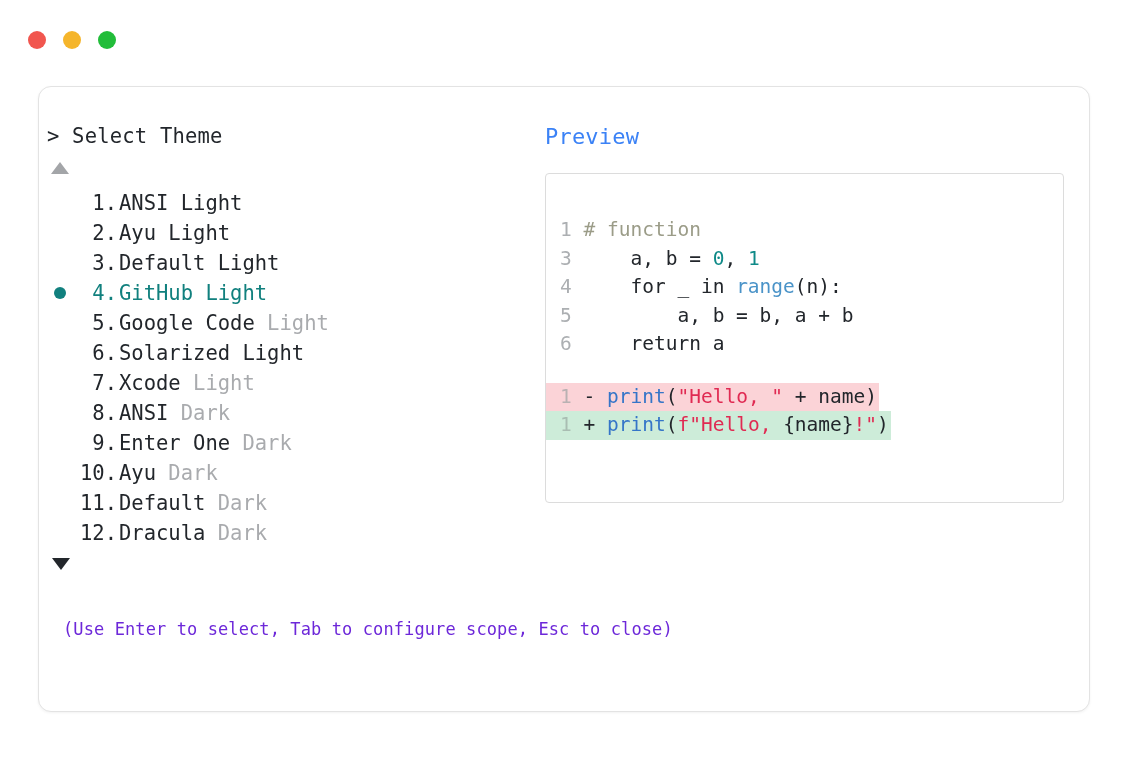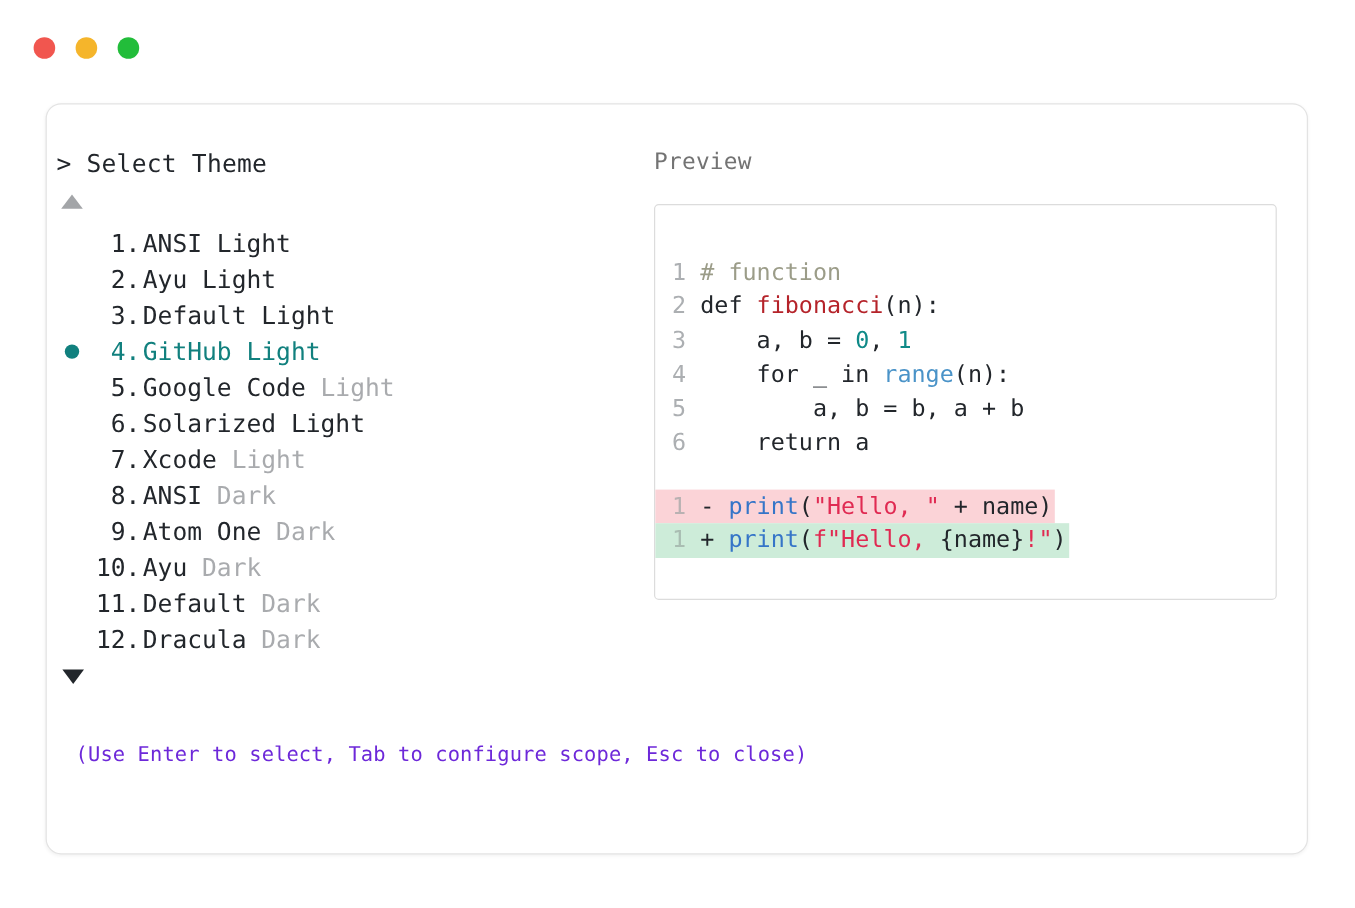--- a/index.html
+++ b/index.html
@@ -134,22 +134,22 @@
   .theme-row.selected .theme-suffix { color: #11807e; }
 
   
   .right-pane {
     position: absolute;
     left: 506px;
     top: 38px;
     width: 520px;
   }
   .preview-title {
-    font-size: 19px;
-    color: #737373;
+    font-size: 22px;
+    color: #3b82f6;
     letter-spacing: 0.2px;
     line-height: 1.1;
   }
   .preview-box {
     margin-top: 24px;
     width: 519px;
     height: 330px;
     box-sizing: border-box;
     border: 1px solid #dcdcdc;
     border-radius: 4px;
@@ -227,34 +227,33 @@
       <div class="scroll-arrow scroll-up"></div>
       <div class="theme-list">
           <div class="theme-row"><div class="bullet-cell"></div><span class="idx"> 1.</span><span class="theme-name">ANSI</span><span class="theme-suffix"> Light</span></div>
           <div class="theme-row"><div class="bullet-cell"></div><span class="idx"> 2.</span><span class="theme-name">Ayu</span><span class="theme-suffix"> Light</span></div>
           <div class="theme-row"><div class="bullet-cell"></div><span class="idx"> 3.</span><span class="theme-name">Default</span><span class="theme-suffix"> Light</span></div>
           <div class="theme-row selected"><div class="bullet-cell"><div class="bullet" style="background: rgb(17, 128, 126);"></div></div><span class="idx"> 4.</span><span class="theme-name">GitHub</span><span class="theme-suffix"> Light</span></div>
           <div class="theme-row"><div class="bullet-cell"></div><span class="idx"> 5.</span><span class="theme-name">Google Code</span><span class="theme-suffix muted"> Light</span></div>
           <div class="theme-row"><div class="bullet-cell"></div><span class="idx"> 6.</span><span class="theme-name">Solarized</span><span class="theme-suffix"> Light</span></div>
           <div class="theme-row"><div class="bullet-cell"></div><span class="idx"> 7.</span><span class="theme-name">Xcode</span><span class="theme-suffix muted"> Light</span></div>
           <div class="theme-row"><div class="bullet-cell"></div><span class="idx"> 8.</span><span class="theme-name">ANSI</span><span class="theme-suffix muted"> Dark</span></div>
-          <div class="theme-row"><div class="bullet-cell"></div><span class="idx"> 9.</span><span class="theme-name">Atom One</span><span class="theme-suffix muted"> Dark</span></div>
+          <div class="theme-row"><div class="bullet-cell"></div><span class="idx"> 9.</span><span class="theme-name">Enter One</span><span class="theme-suffix muted"> Dark</span></div>
           <div class="theme-row"><div class="bullet-cell"></div><span class="idx">10.</span><span class="theme-name">Ayu</span><span class="theme-suffix muted"> Dark</span></div>
           <div class="theme-row"><div class="bullet-cell"></div><span class="idx">11.</span><span class="theme-name">Default</span><span class="theme-suffix muted"> Dark</span></div>
           <div class="theme-row"><div class="bullet-cell"></div><span class="idx">12.</span><span class="theme-name">Dracula</span><span class="theme-suffix muted"> Dark</span></div>
         </div>
       <div class="scroll-arrow scroll-down"></div>
     </div>
 
     <div class="right-pane">
       <div class="preview-title">Preview</div>
       <div class="preview-box">
         <div class="code-area">
             <div class="code-line"><span class="ln">1</span><span> </span><span class="tok-comment"># function</span></div>
-            <div class="code-line"><span class="ln">2</span><span> </span><span class="code-body">def </span><span class="tok-func">fibonacci</span><span class="tok-punct">(n):</span></div>
             <div class="code-line"><span class="ln">3</span><span> </span><span class="code-body">    a, b = </span><span class="tok-num">0</span><span class="code-body">, </span><span class="tok-num">1</span></div>
             <div class="code-line"><span class="ln">4</span><span> </span><span class="code-body">    for _ in </span><span class="tok-builtin">range</span><span class="tok-punct">(n):</span></div>
             <div class="code-line"><span class="ln">5</span><span> </span><span class="code-body">        a, b = b, a + b</span></div>
             <div class="code-line"><span class="ln">6</span><span> </span><span class="code-body">    return a</span></div>
             <div class="diff-gap"></div>
             <div class="diff-line diff-del"><span class="ln">1</span><span> </span><span class="diff-sign">-</span><span> </span><span class="tok-call">print</span><span class="tok-punct">(</span><span class="tok-str">"Hello, "</span><span class="code-body"> + name)</span></div>
             <div class="diff-line diff-add"><span class="ln">1</span><span> </span><span class="diff-sign">+</span><span> </span><span class="tok-call">print</span><span class="tok-punct">(</span><span class="tok-str">f"Hello, </span><span class="code-body">{name}</span><span class="tok-str">!"</span><span class="tok-punct">)</span></div>
           </div>
       </div>
     </div>

